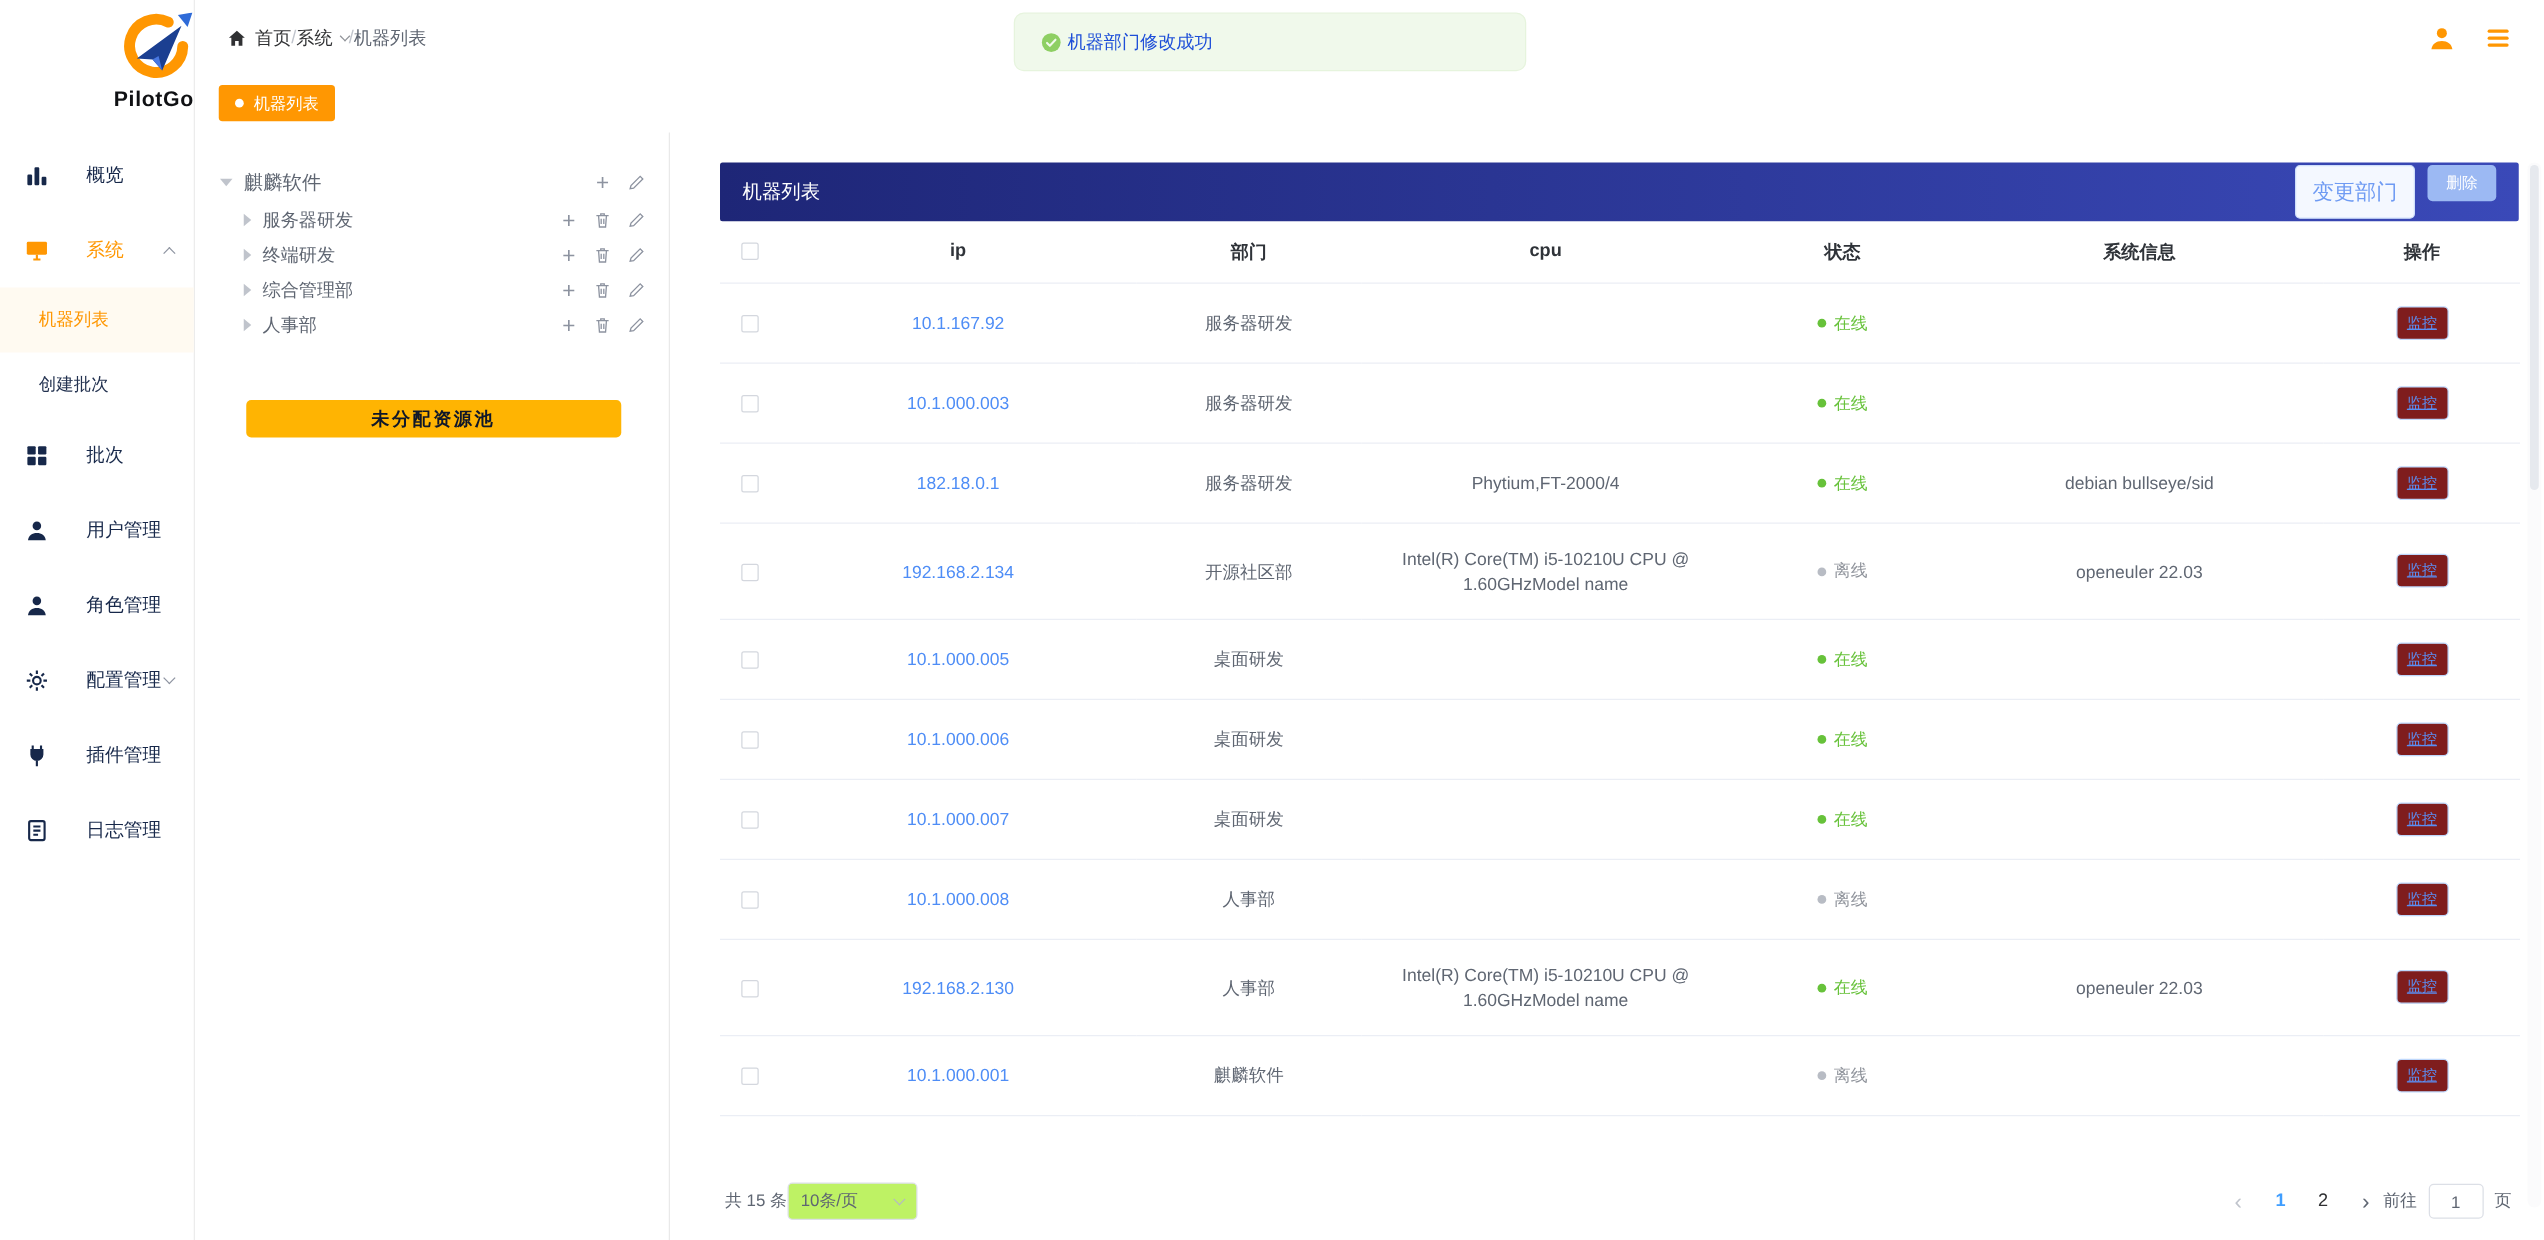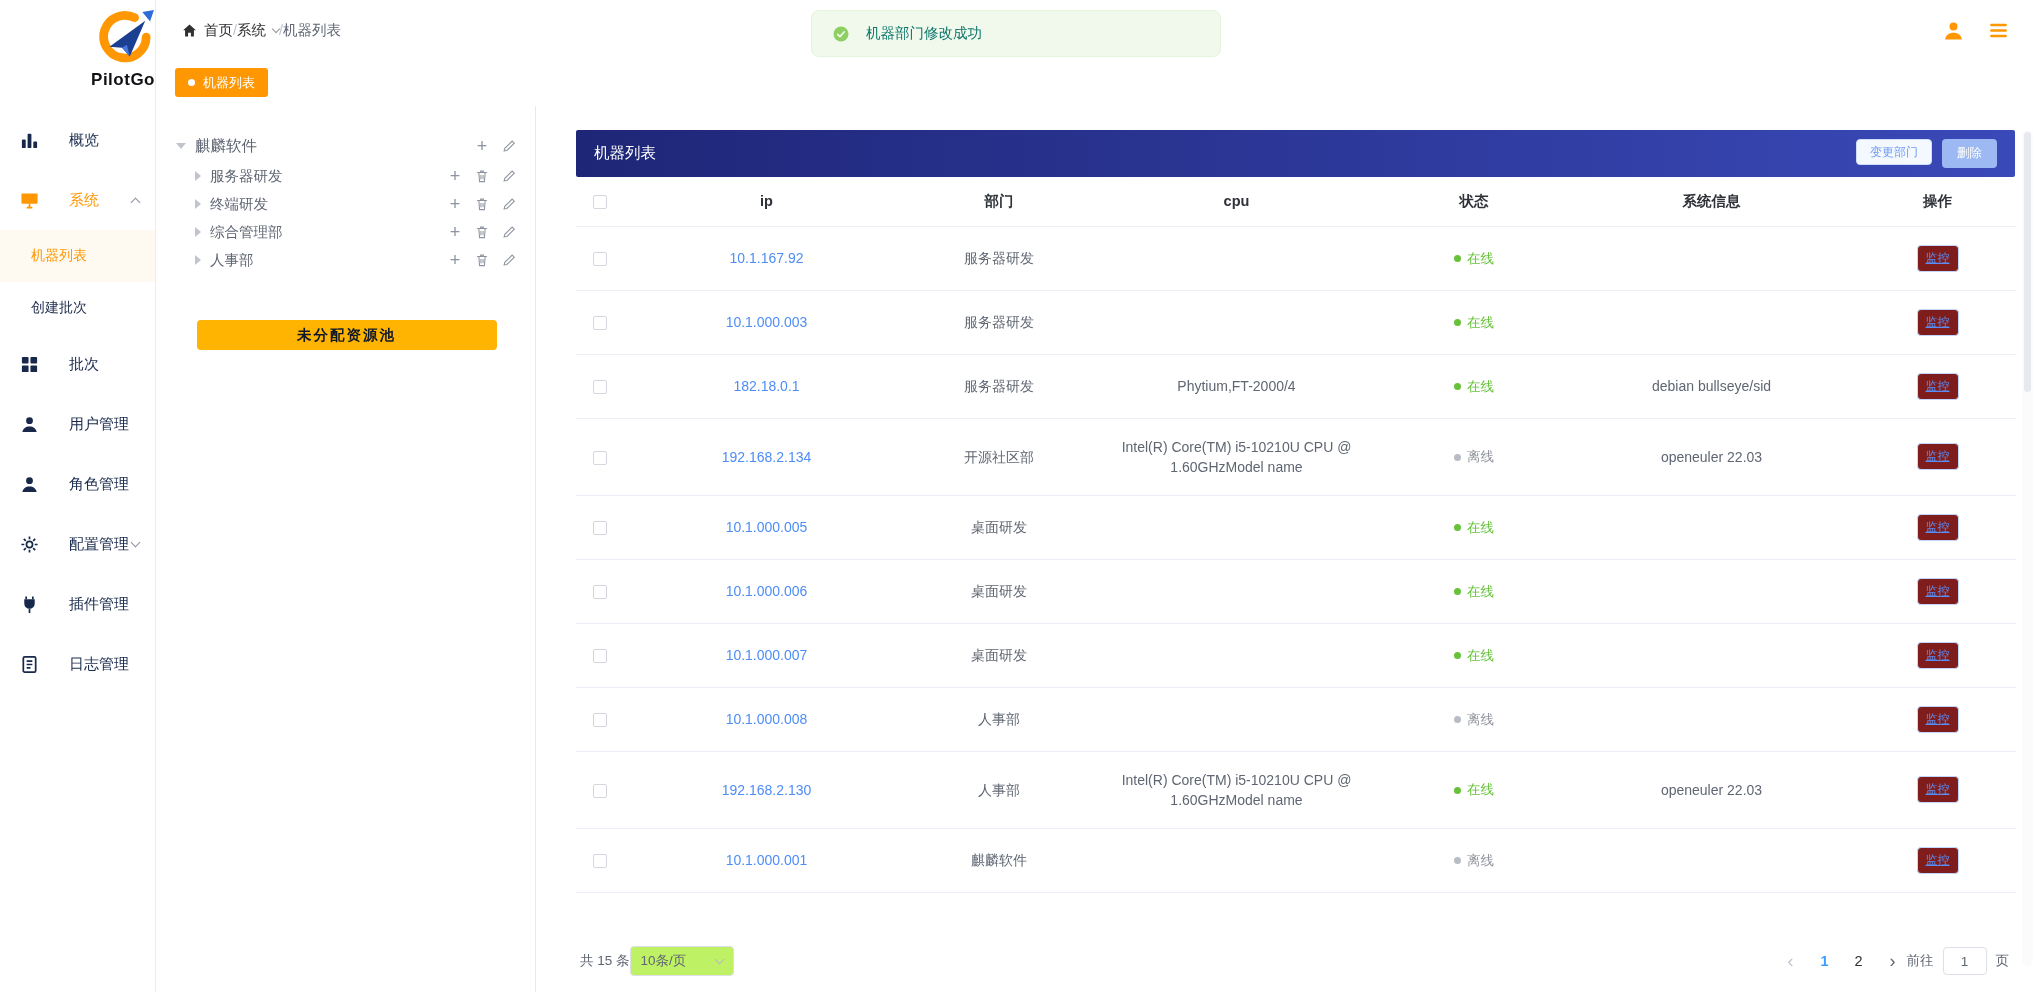--- a/index.html
+++ b/index.html
@@ -26,21 +26,21 @@
   .main { flex:1; min-width:0; display:flex; flex-direction:column; position:relative; }
   .topbar { height:60px; flex:0 0 60px; display:flex; align-items:center; padding:0 26px; position:relative; background:#fff; }
   .breadcrumb { display:flex; align-items:center; font-size:14.5px; }
   .crumb { display:flex; align-items:center; gap:7px; color:#303133; cursor:pointer; }
   .crumb .bc-caret { width:6px; height:6px; border-right:1.4px solid #909399; border-bottom:1.4px solid #909399; transform:rotate(45deg); margin-top:-3px; }
   .crumb.current { color:#5f6672; cursor:default; }
   .crumb-sep { color:#c0c4cc; }
   .home-icon { width:15px; height:15px; color:#303133; display:inline-flex; }
   .topbar-right { margin-left:auto; display:flex; align-items:center; gap:24px; }
   .tb-icon { width:21px; height:21px; color:#ff9702; display:inline-flex; cursor:pointer; }
-  .toast { position:absolute; left:655px; top:10px; width:410px; height:47px; background:#f0f9eb; border:1px solid #e6f4dd; border-radius:8px; display:flex; align-items:center; gap:16px; padding:0 20px; color:#0f766e; font-size:14.5px; z-index:5; }
+  .toast { position:absolute; left:655px; top:10px; width:410px; height:47px; background:#f0f9eb; border:1px solid #e6f4dd; border-radius:8px; display:flex; align-items:center; gap:4px; padding:0 20px; color:#1d4ed8; font-size:14.5px; z-index:5; }
   .toast svg { width:18px; height:18px; flex:0 0 18px; }
 
   .tabbar { height:46px; flex:0 0 46px; display:flex; align-items:flex-start; padding:8px 0 0 19px; background:#fff; }
   .tab { background:#ff9702; color:#fff; height:29px; display:inline-flex; align-items:center; gap:8px; padding:0 13px; font-size:13px; border-radius:3px; cursor:pointer; }
   .tab .tdot { width:7px; height:7px; border-radius:50%; background:#fff; }
 
   
   .content { flex:1; min-height:0; display:flex; }
   .tree-panel { width:380px; flex:0 0 380px; border-right:1px solid #e9e9e9; padding:26px 18px 0 20px; }
   .tree-row { display:flex; align-items:center; height:28px; color:#5f6672; gap:9px; }
@@ -52,21 +52,21 @@
   .tree-actions { margin-left:auto; display:flex; align-items:center; gap:11px; }
   .tree-action { width:16px; height:16px; display:inline-flex; align-items:center; justify-content:center; color:#8d93a0; cursor:pointer; }
   .tree-action svg { width:14px; height:14px; }
   .plus-glyph { font-size:18px; line-height:14px; font-weight:400; }
   .pool-btn { display:block; width:300px; height:30px; margin:46px auto 0; background:#ffb402; color:#0f172a; font-weight:bold; font-size:14.5px; border:none; border-radius:4px; letter-spacing:2px; cursor:pointer; font-family:Liberation Sans, sans-serif; }
 
   .table-panel { flex:1; min-width:0; padding:24px 20px 0 40px; display:flex; flex-direction:column; position:relative; }
   .panel-header { height:47px; flex:0 0 47px; background:linear-gradient(90deg,#1e2677 0%,#3a49b8 100%); border-radius:2px; display:flex; align-items:center; padding:0 18px; }
   .panel-title { color:#fff; font-size:15.5px; }
   .panel-actions { margin-left:auto; display:flex; gap:10px; }
-  .btn-change { height:26px; padding:0 13px; font-size:12px; background:#f4f8ff; color:#6f9bf3; border:1px solid #cfdffb; border-radius:4px; cursor:pointer; font-family:inherit; }
+  .btn-change { height:43px; padding:0 13px; font-size:17px; background:#f4f8ff; color:#6f9bf3; border:1px solid #cfdffb; border-radius:4px; cursor:pointer; font-family:inherit; }
   .btn-delete { height:29px; padding:0 15px; font-size:12.5px; background:#9cb9f3; color:#fff; border:none; border-radius:4px; cursor:pointer; font-family:inherit; }
 
   table { width:100%; border-collapse:collapse; table-layout:fixed; }
   thead th { height:49px; font-size:14.5px; font-weight:bold; color:#2f3339; border-bottom:1px solid #ebeef5; text-align:center; }
   tbody td { border-bottom:1px solid #ebeef5; text-align:center; font-size:14px; color:#5f6672; padding:18px 8px; line-height:20px; vertical-align:middle; }
   .checkbox { display:inline-block; width:14px; height:14px; border:1px solid #d4d7de; border-radius:2px; background:#fff; cursor:pointer; vertical-align:middle; }
   .ip-link { color:#4e8df6; cursor:pointer; }
   .status { display:inline-flex; align-items:center; gap:6px; font-size:13.5px; }
   .status .sdot { width:7px; height:7px; border-radius:50%; display:inline-block; }
   .status.online { color:#67c23a; }  .status.online .sdot { background:#67c23a; }

